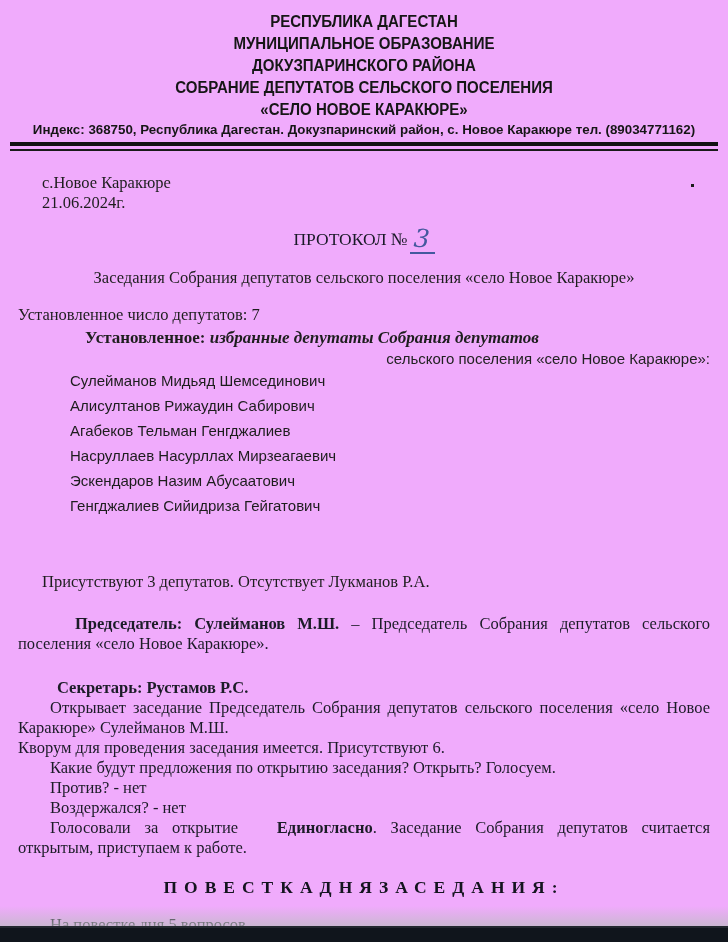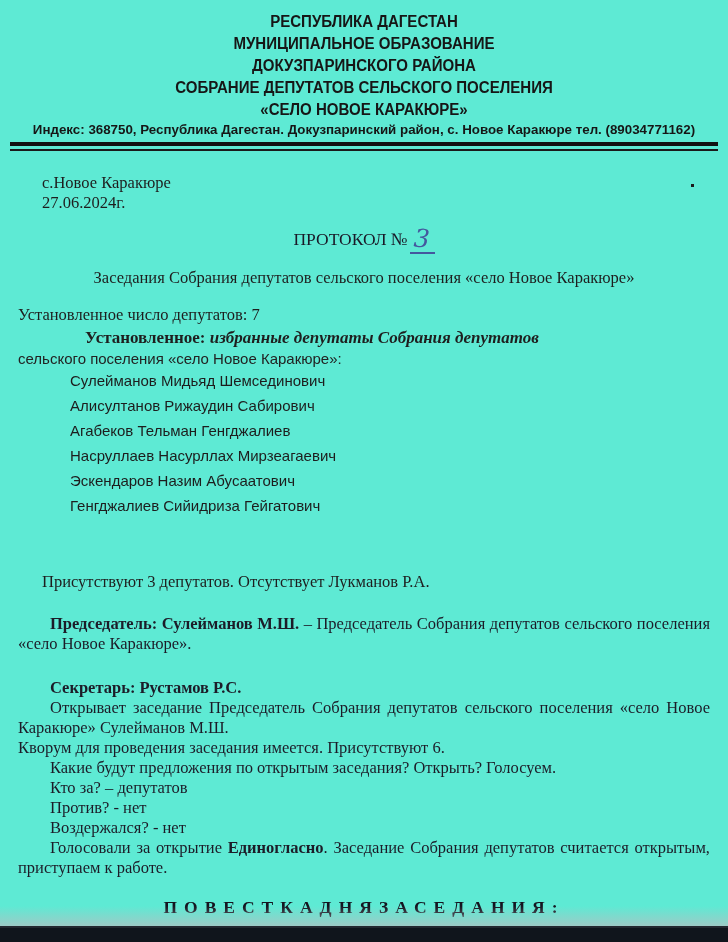--- a/index.html
+++ b/index.html
@@ -4,21 +4,21 @@
 <style>
   * { margin: 0; padding: 0; box-sizing: border-box; }
   html, body { background: #ffffff; }
   body { font-family: "Liberation Serif", serif; color: #1e1e1e; }
 
   .page {
     position: relative;
     width: 728px;
     height: 942px;
     margin: 0 auto;
-    background: #5eead4;
+    background: #f0abfc;
     overflow: hidden;
   }
 
   
   .letterhead { padding-top: 11px; text-align: center; }
   .lh-line {
     font-family: "Liberation Sans", sans-serif;
     font-weight: bold;
     font-size: 16px;
     line-height: 22px;
@@ -91,20 +91,21 @@
     line-height: 22px;
     font-weight: bold;
   }
   .present-heading .em { font-style: italic; }
   .present-subline {
     margin: 0 18px 0 18px;
     font-family: "Liberation Sans", sans-serif;
     font-size: 15px;
     line-height: 20px;
     color: #222;
+    text-align: right;
   }
   .deputies { margin: 4px 0 0 70px; }
   .deputy {
     font-family: "Liberation Sans", sans-serif;
     font-size: 15px;
     line-height: 16px;
     margin-bottom: 9px;
     color: #1d1d1d;
   }
   .present-summary {
@@ -118,21 +119,21 @@
   .para {
     margin: 0 18px;
     font-size: 16.5px;
     line-height: 20px;
     color: #1c1c28;
   }
   .justify { text-align: justify; }
   .indent { text-indent: 32px; }
   .mt22 { margin-top: 22px; }
   .mt24 { margin-top: 24px; }
-  .b { font-weight: bold; }
+  .b { font-weight: bold; margin-left: 25px; }
 
   
   .agenda-heading {
     margin-top: 18px;
     text-align: center;
     font-weight: bold;
     font-size: 17.5px;
     line-height: 22px;
     letter-spacing: 7px;
     color: #14141f;
@@ -172,21 +173,21 @@
     <div class="lh-line">МУНИЦИПАЛЬНОЕ ОБРАЗОВАНИЕ</div>
     <div class="lh-line">ДОКУЗПАРИНСКОГО РАЙОНА</div>
     <div class="lh-line">СОБРАНИЕ ДЕПУТАТОВ СЕЛЬСКОГО ПОСЕЛЕНИЯ</div>
     <div class="lh-line">«СЕЛО НОВОЕ КАРАКЮРЕ»</div>
     <div class="lh-contact">Индекс: 368750, Республика Дагестан. Докузпаринский район, с. Новое Каракюре тел. (89034771162)</div>
   </div>
   <div class="rule"></div>
 
   <div class="meta-row">
     <span>с.Новое Каракюре</span>
-    <span>27.06.2024г.</span>
+    <span>21.06.2024г.</span>
   </div>
 
   <div class="protocol">
     <span>ПРОТОКОЛ №</span><span class="hand-underline"><span class="hand-num">3</span></span>
   </div>
   <div class="subtitle">Заседания Собрания депутатов сельского поселения «село Новое Каракюре»</div>
 
   <div class="established">Установленное число депутатов: 7</div>
   <div class="present-heading">
     <span>Установленное:</span><span class="em"> избранные депутаты Собрания депутатов</span>
@@ -205,22 +206,21 @@
   <div class="present-summary">Присутствуют 3 депутатов. Отсутствует Лукманов Р.А.</div>
 
   <div class="para justify indent mt22">
     <span class="b">Председатель: Сулейманов М.Ш.</span><span> – Председатель Собрания депутатов сельского поселения «село Новое Каракюре».</span>
   </div>
 
   <div class="para indent mt24 b">Секретарь: Рустамов Р.С.</div>
 
   <div class="para justify indent">Открывает заседание Председатель Собрания депутатов сельского поселения «село Новое Каракюре» Сулейманов М.Ш.</div>
   <div class="para">Кворум для проведения заседания имеется. Присутствуют 6.</div>
-  <div class="para indent">Какие будут предложения по открытым заседания? Открыть? Голосуем.</div>
-  <div class="para indent">Кто за? – депутатов</div>
+  <div class="para indent">Какие будут предложения по открытию заседания? Открыть? Голосуем.</div>
   <div class="para indent">Против?  - нет</div>
   <div class="para indent">Воздержался?  - нет</div>
   <div class="para justify indent">
     <span>Голосовали за открытие </span><span class="b">Единогласно</span><span>. Заседание Собрания депутатов считается открытым, приступаем к работе.</span>
   </div>
 
   <div class="agenda-heading">ПОВЕСТКАДНЯЗАСЕДАНИЯ:</div>
   <div class="para indent agenda-intro">На повестке дня 5 вопросов.</div>
   <div class="agenda-item">1.   Об утверждении Положения о порядке проведения конкурса по отбору кандидатур на</div>
 

